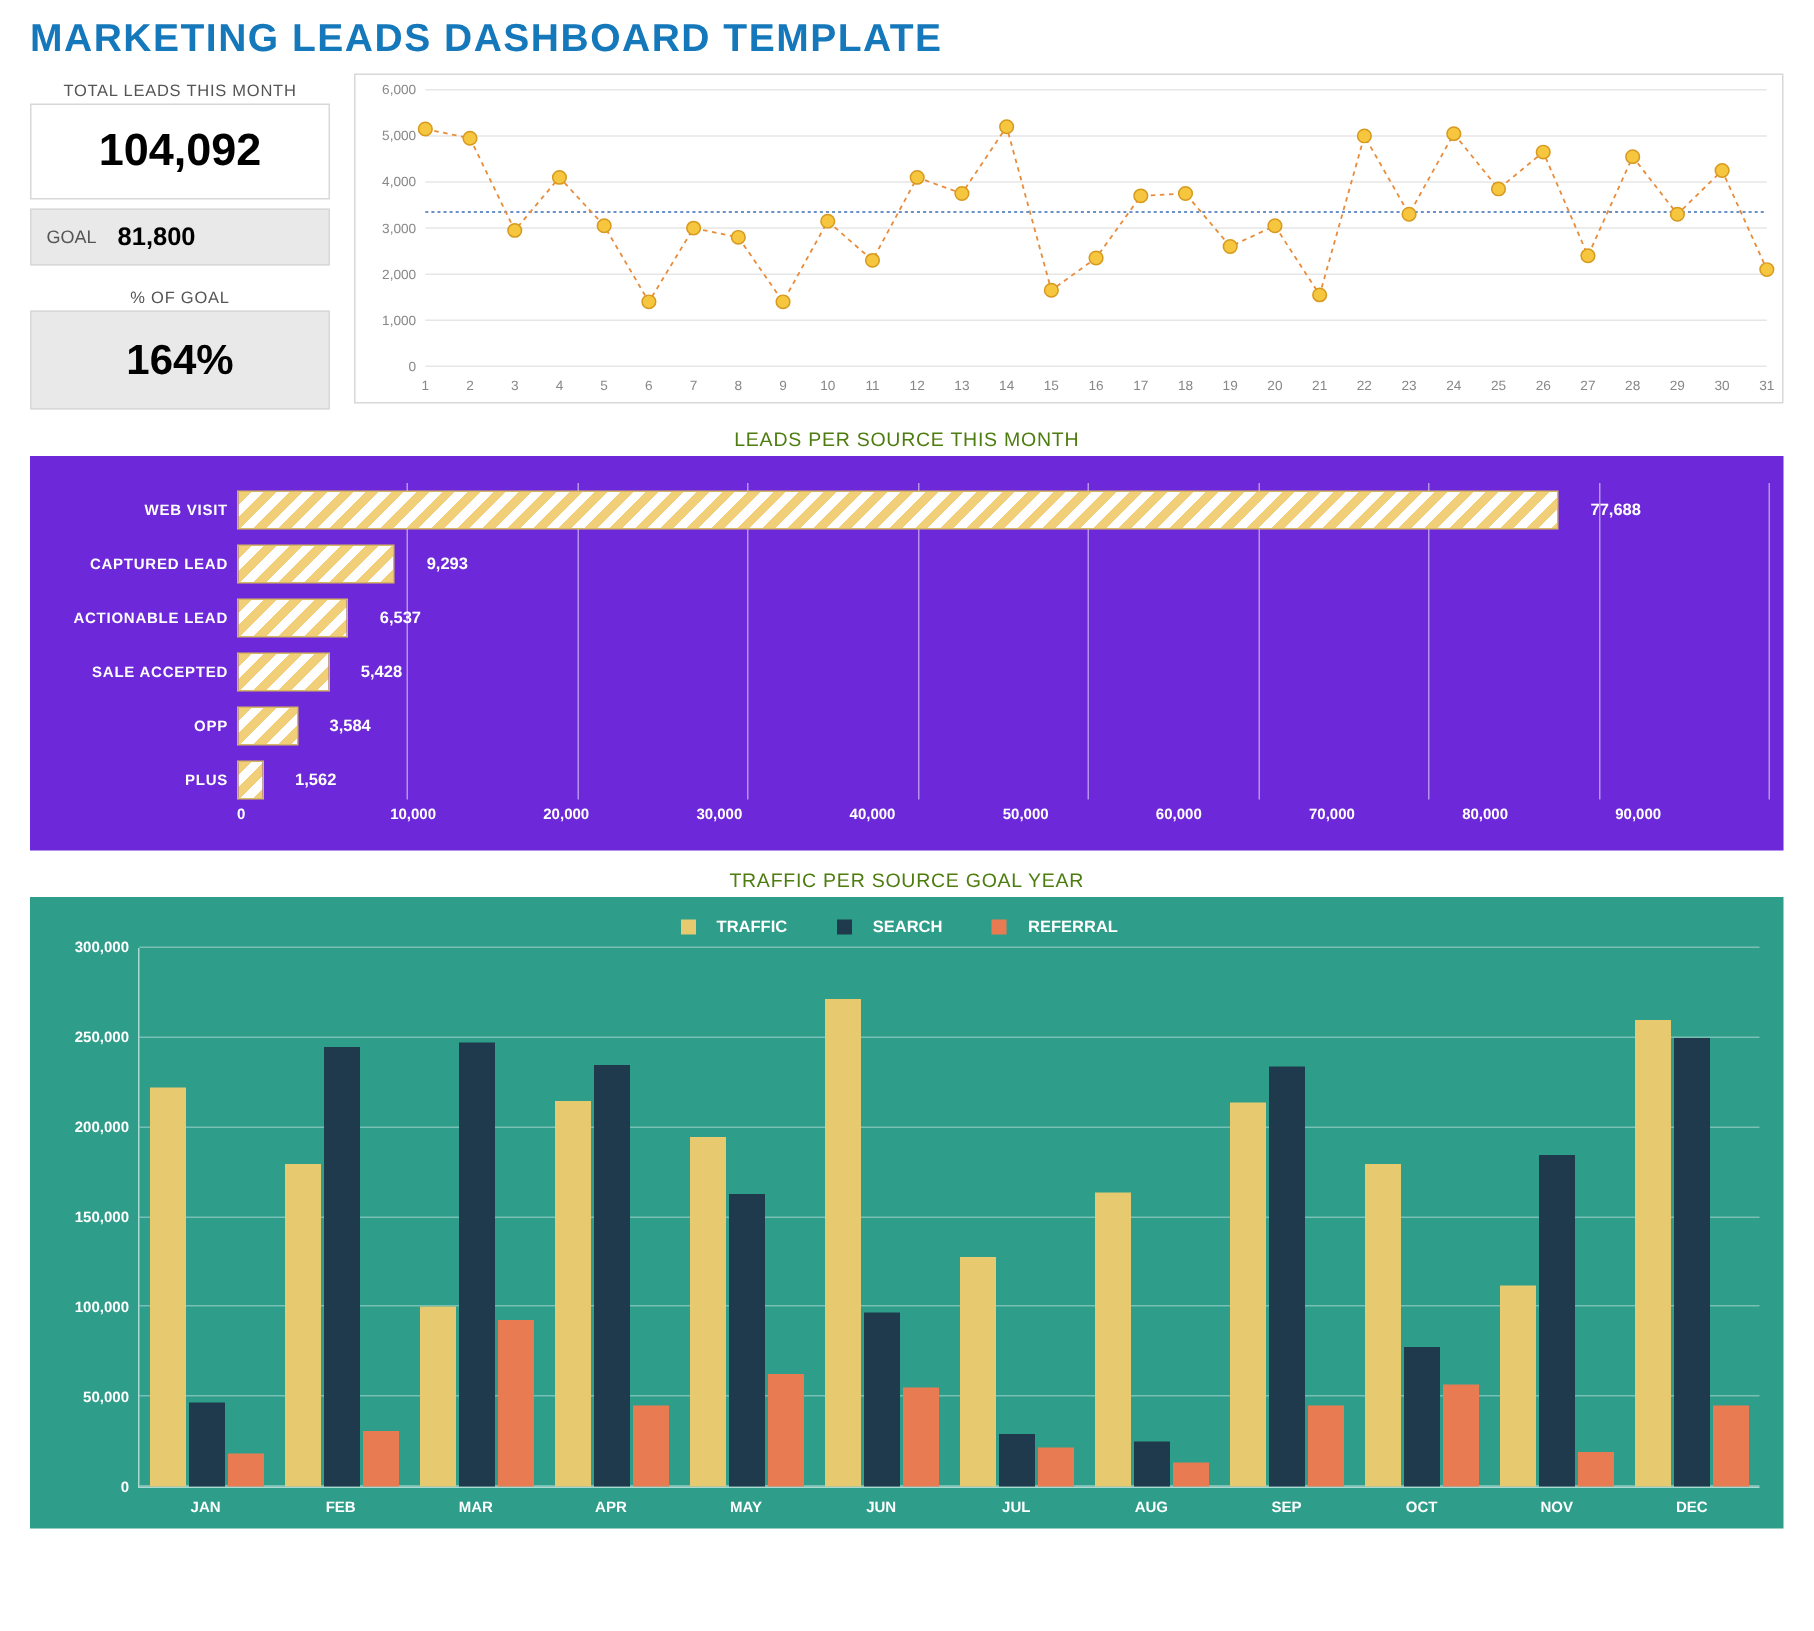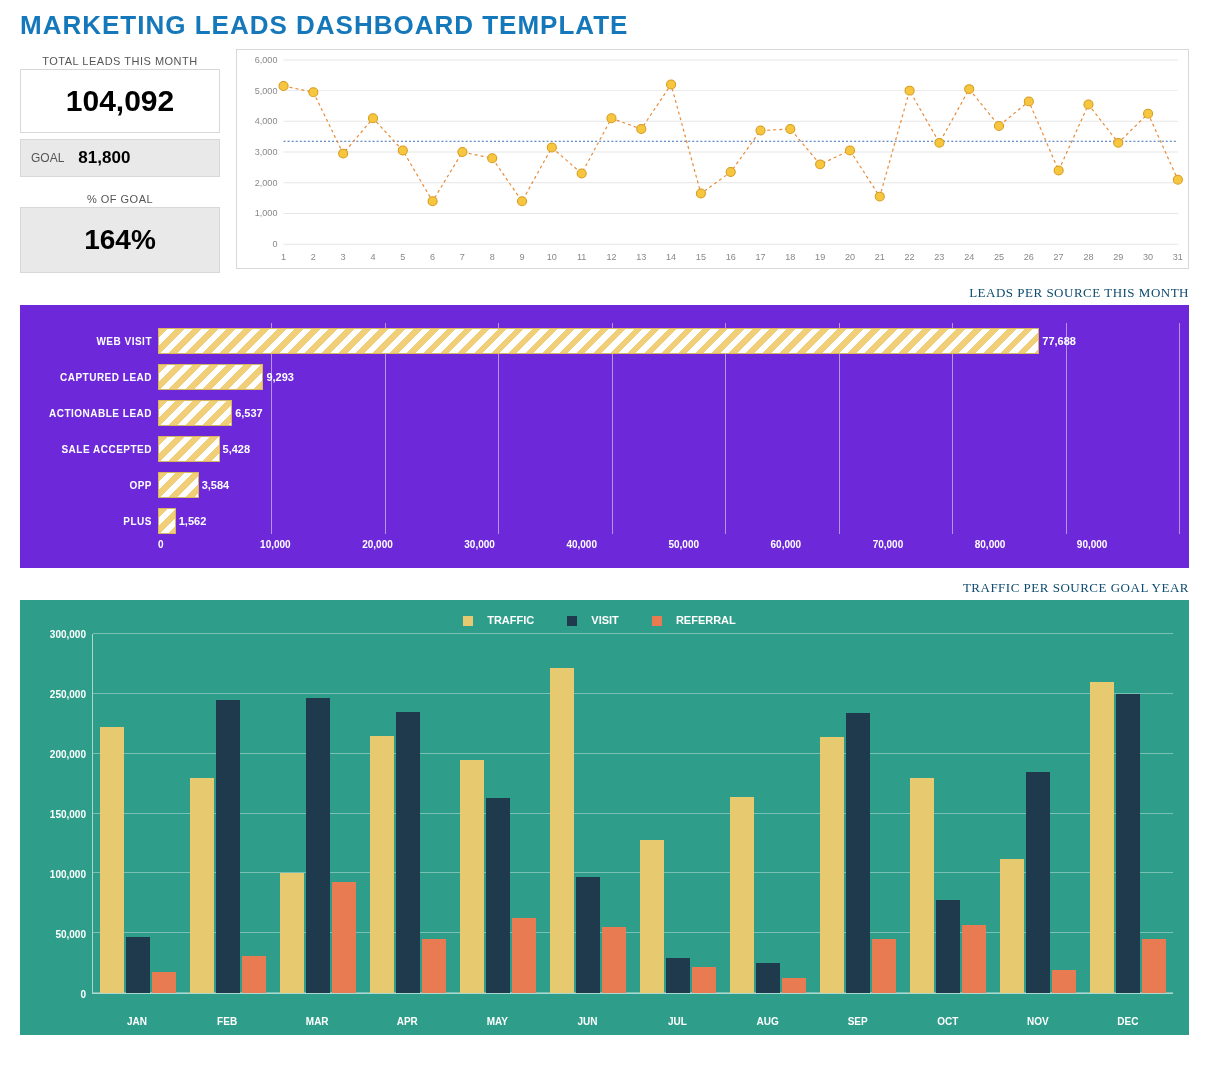--- a/index.html
+++ b/index.html
@@ -11,28 +11,28 @@
 .kpi-col { width: 200px; flex: none; }
 .kpi-label { font-size: 11px; text-align: center; color: #555; letter-spacing: 0.5px; padding: 6px 0 2px; }
 .kpi-big { border: 1px solid #d8d8d8; background: #fff; text-align: center; font-size: 30px; font-weight: 700; padding: 14px 4px; margin-bottom: 6px; }
 .kpi-goal { border: 1px solid #d8d8d8; background: #e9e9e9; padding: 8px 10px; font-size: 12px; color: #555; display: flex; gap: 14px; align-items: center; margin-bottom: 10px; }
 .kpi-goal .gv { font-size: 17px; font-weight: 700; color: #000; }
 .kpi-pct { border: 1px solid #d8d8d8; background: #e9e9e9; text-align: center; font-size: 28px; font-weight: 700; padding: 16px 4px; }
 
 .line-chart { flex: 1; border: 1px solid #d8d8d8; background: #fff; position: relative; height: 220px; }
 .line-chart svg { width: 100%; height: 100%; }
 
-.section-title { text-align: right; font-size: 13px; letter-spacing: 0.5px; color: #0c4a6e; margin: 12px 0 4px; font-family: Liberation Serif, serif; }
+.section-title { text-align: center; font-size: 13px; letter-spacing: 0.5px; color: #4d7c0f; margin: 12px 0 4px; }
 
 .hbar-panel { background: #6d28d9; padding: 18px 10px 18px 0; position: relative; }
 .hbar-row { display: flex; align-items: center; height: 36px; }
 .hbar-cat { width: 138px; text-align: right; color: #fff; font-size: 10px; font-weight: 700; padding-right: 6px; letter-spacing: 0.5px; }
 .hbar-track { flex: 1; position: relative; height: 26px; }
 .hbar-bar { position: absolute; top: 0; bottom: 0; left: 0; background: repeating-linear-gradient(135deg, #f0cf78 0 6px, #fff 6px 12px); border: 1px solid #d6b65f; }
-.hbar-val { position: absolute; left: 100%; top: 50%; transform: translateY(-50%); color: #fff; font-size: 11px; font-weight: 700; padding-left: 4px; white-space: nowrap; }
+.hbar-val { position: absolute; left: 100%; top: 50%; transform: translateY(-50%); color: #fff; font-size: 11px; font-weight: 700; padding-left: 22px; white-space: nowrap; }
 .hbar-axis { display: flex; margin-left: 138px; }
 .hbar-axis span { flex: 1; color: #fff; font-size: 10px; font-weight: 700; text-align: left; }
 .hbar-grid { position: absolute; left: 138px; right: 10px; top: 18px; bottom: 34px; pointer-events: none; }
 .hbar-grid div { position: absolute; top: 0; bottom: 0; width: 1px; background: rgba(255,255,255,0.5); }
 
 .col-panel { background: #2e9e8a; padding: 10px 16px 8px; position: relative; }
 .legend { text-align: center; font-size: 11px; color: #fff; font-weight: 700; padding: 4px 0 8px; }
 .legend span { display: inline-block; margin: 0 10px; }
 .legend i { display: inline-block; width: 10px; height: 10px; margin-right: 4px; vertical-align: middle; }
 .lg-d { background: #e7c96f; }
@@ -45,21 +45,21 @@
 .col-area { flex: 1; position: relative; border-left: 1px solid rgba(255,255,255,0.6); border-bottom: 1px solid rgba(255,255,255,0.6); }
 .col-grid { position: absolute; inset: 0; }
 .col-grid div { position: absolute; left: 0; right: 0; height: 1px; background: rgba(255,255,255,0.35); }
 .col-groups { position: absolute; inset: 0; display: flex; }
 .col-group { flex: 1; display: flex; align-items: flex-end; justify-content: center; gap: 2px; padding: 0 6px; }
 .col-group .bar { width: 24px; }
 .b-d { background: #e7c96f; }
 .b-s { background: #1e3a4c; }
 .b-r { background: #e97b53; }
 .col-xaxis { display: flex; margin-left: 56px; }
-.col-xaxis span { flex: 1; text-align: center; color: #fff; font-size: 10px; font-weight: 700; padding-top: 22px; }
+.col-xaxis span { flex: 1; text-align: center; color: #fff; font-size: 10px; font-weight: 700; padding-top: 8px; }
 </style>
 </head>
 <body>
 
 <h1>MARKETING LEADS DASHBOARD TEMPLATE</h1>
 
 <div class="top-row">
   <div class="kpi-col">
     <div class="kpi-label">TOTAL LEADS THIS MONTH</div>
     <div class="kpi-big">104,092</div>
@@ -229,21 +229,21 @@
       <span>70,000</span>
       <span>80,000</span>
       <span>90,000</span>
     </div>
 </div>
 
 <div class="section-title">TRAFFIC PER SOURCE GOAL YEAR</div>
 <div class="col-panel">
   <div class="legend">
     <span><i class="lg-d"></i><span>TRAFFIC</span></span>
-    <span><i class="lg-s"></i><span>VISIT</span></span>
+    <span><i class="lg-s"></i><span>SEARCH</span></span>
     <span><i class="lg-r"></i><span>REFERRAL</span></span>
   </div>
   <div class="col-plot">
     <div class="col-yaxis" id="col-yaxis">
         <div style="bottom: 0%;">0</div>
         <div style="bottom: 16.6667%;">50,000</div>
         <div style="bottom: 33.3333%;">100,000</div>
         <div style="bottom: 50%;">150,000</div>
         <div style="bottom: 66.6667%;">200,000</div>
         <div style="bottom: 83.3333%;">250,000</div>

